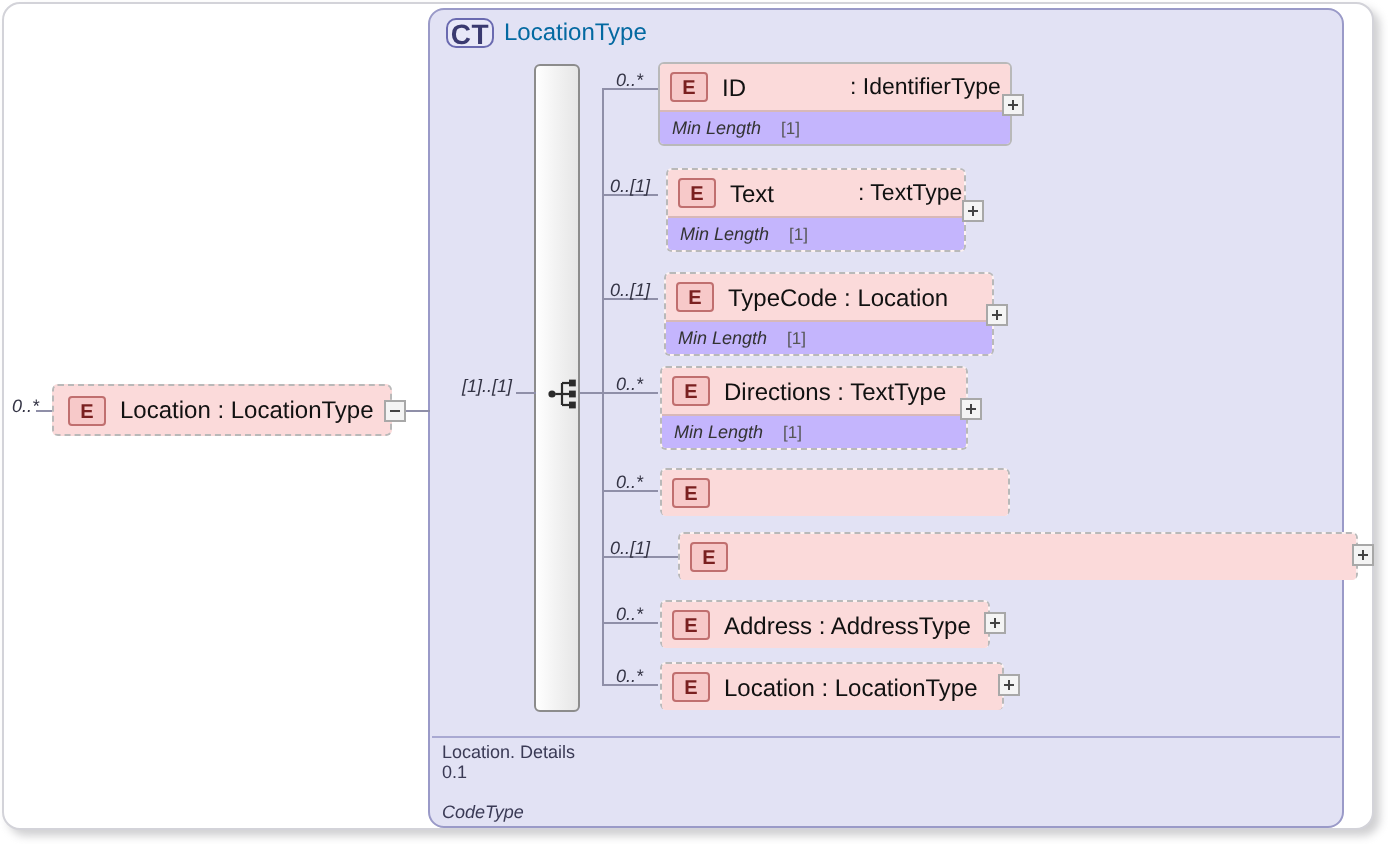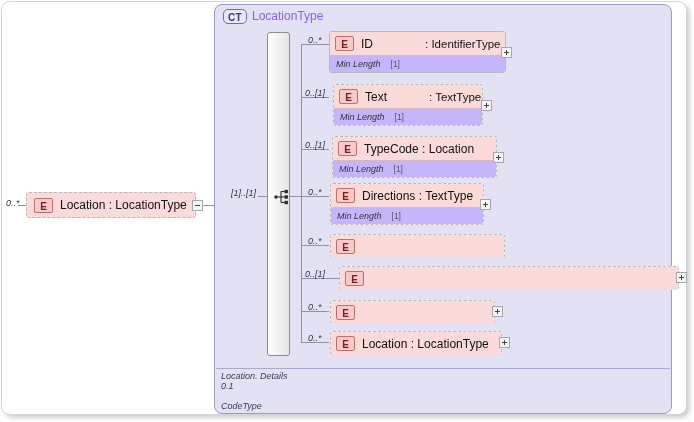--- a/index.html
+++ b/index.html
@@ -47,53 +47,52 @@
   }
   .ct-badge {
     position: absolute;
     left: 223px;
     top: 9px;
     width: 24px;
     height: 15px;
     border: 1px solid #6a6ab0;
     border-radius: 5px;
     background: #e8e8f8;
-    font-size: 10px;
+    font-size: 14px;
     font-weight: bold;
     color: #3a3a70;
     line-height: 15px;
     text-align: center;
     letter-spacing: 0.3px;
     box-sizing: border-box;
   }
   .ct-title {
     position: absolute;
     left: 252px;
     top: 8px;
     font-size: 12px;
-    color: #8b5cf6;
+    color: #0369a1;
     line-height: 16px;
     white-space: nowrap;
   }
 
   
   .ct-anno-sep {
     position: absolute;
     left: 216px;
     top: 368px;
     width: 454px;
     height: 1px;
     background: #a9a9d2;
   }
   .ct-anno {
     position: absolute;
     left: 221px;
     top: 371px;
     font-size: 9px;
-    font-style: italic;
     color: #3a3a55;
     line-height: 10px;
     white-space: pre;
   }
   .ct-anno2 {
     position: absolute;
     left: 221px;
     top: 401px;
     font-size: 9px;
     font-style: italic;
@@ -391,20 +390,21 @@
       <div class="e-badge">E</div>
     </div>
   </div>
   <div class="plus-box" style="left:676px; top:272px;"></div>
 
   <div class="line-h" style="left:301px; top:311px; width:28px;"></div>
   <div class="card" style="left:308px; top:302px;">0..*</div>
   <div class="el dashed single" style="left:330px; top:300px; width:165px; height:24px;">
     <div class="el-head">
       <div class="e-badge">E</div>
+      <div class="el-name">Address : AddressType</div>
     </div>
   </div>
   <div class="plus-box" style="left:492px; top:306px;"></div>
 
   <div class="line-h" style="left:301px; top:342px; width:28px;"></div>
   <div class="card" style="left:308px; top:333px;">0..*</div>
   <div class="el dashed single" style="left:330px; top:331px; width:172px; height:24px;">
     <div class="el-head">
       <div class="e-badge">E</div>
       <div class="el-name">Location : LocationType</div>

